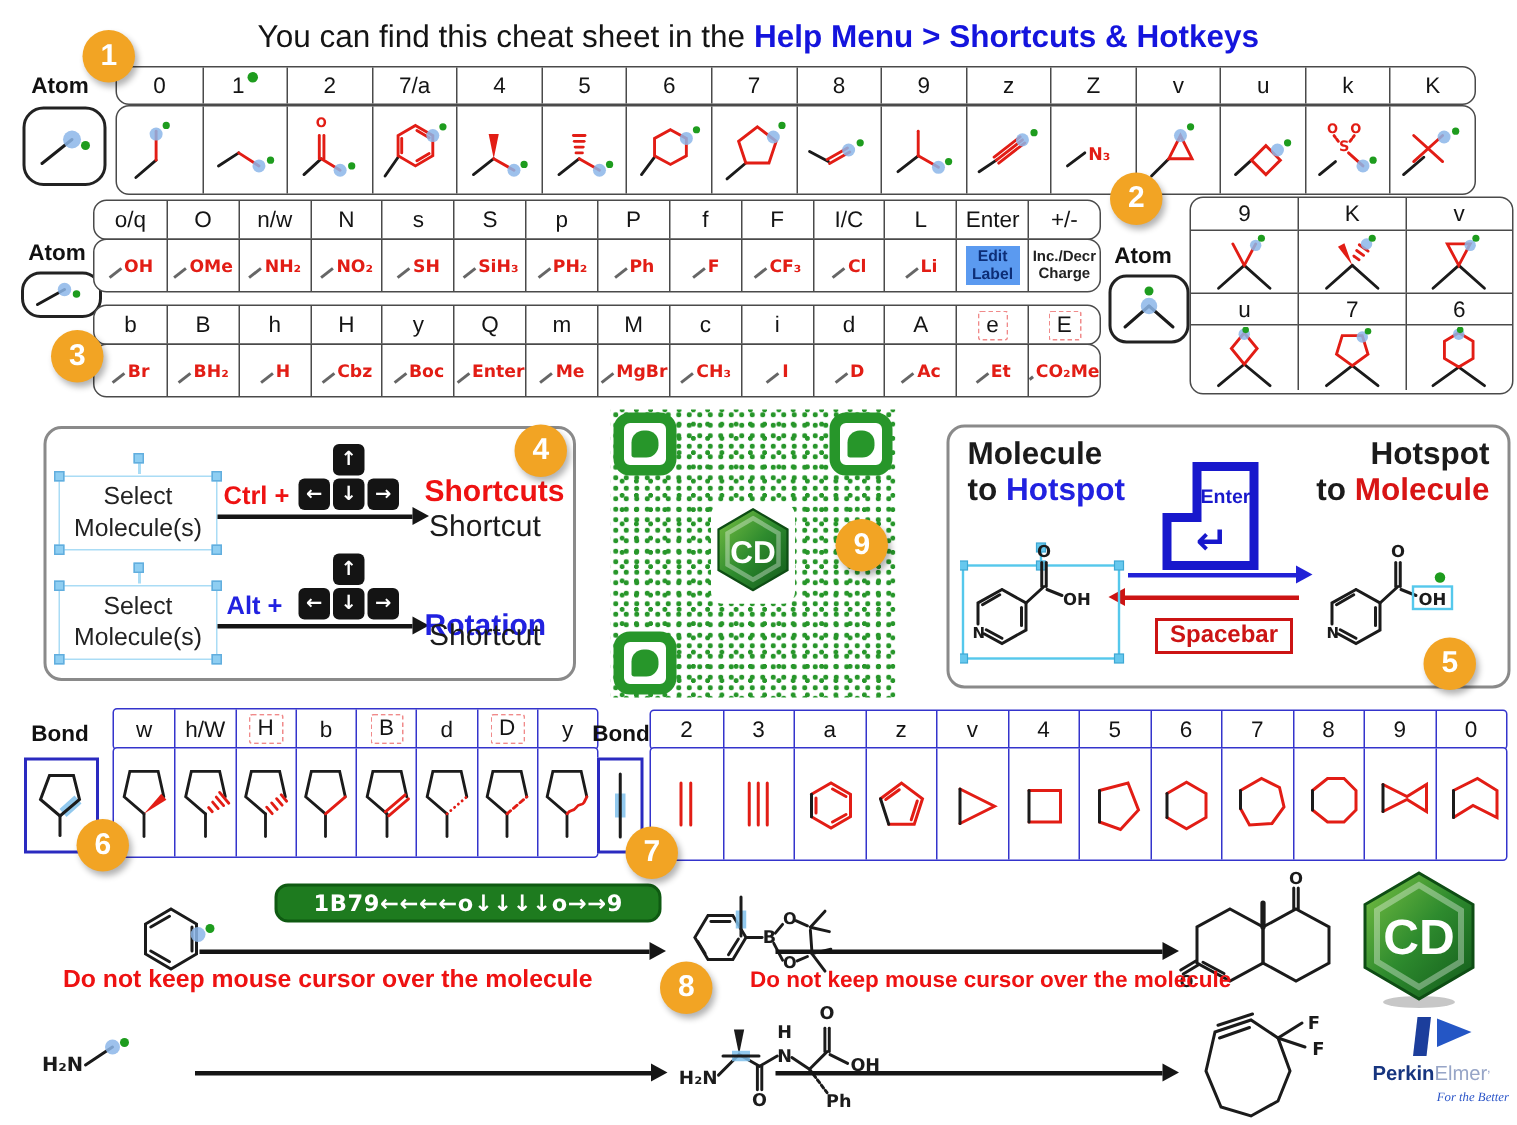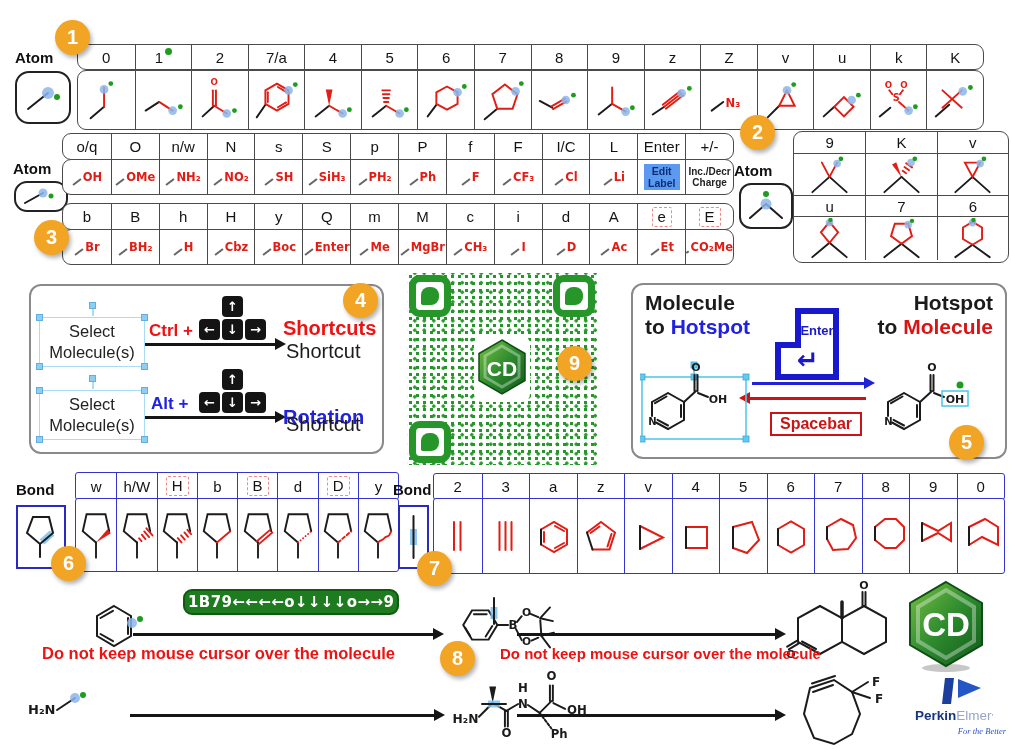--- a/index.html
+++ b/index.html
@@ -1,21 +1,21 @@
 <!DOCTYPE html>
 <html><head>
 <meta charset="utf-8">
 <style>
   html,body{margin:0;padding:0;background:#fff}
   .page{position:relative;width:1011px;height:750px;background:#fff;font-family:"Liberation Sans",sans-serif;overflow:hidden}
   .abs{position:absolute}
   .title{position:absolute;top:13px;left:0;width:100%;text-align:center;font-size:21px;color:#141414}
   .title b{color:#1414dd;font-weight:bold;margin-left:6px}
   .badge{position:absolute;width:35px;height:35px;border-radius:50%;background:#f2a424;color:#fff;font-weight:bold;font-size:20px;display:flex;align-items:center;justify-content:center;box-shadow:2px 3px 4px rgba(0,0,0,.3);z-index:40}
-  .lbl{position:absolute;font-weight:bold;font-size:15px;color:#111;}
+  .lbl{position:absolute;font-weight:bold;font-size:15px;color:#111;text-align:center}
   .abox{position:absolute;border:2.3px solid #222;background:#fff;display:flex;align-items:center;justify-content:center}
   .row{position:absolute;display:grid;background:#fff}
   .bord{border:1.6px solid #4a4a4a;border-radius:9px}
   .row>div{display:flex;align-items:center;justify-content:center;border-left:1.1px solid #4a4a4a;overflow:hidden}
   .row>div:first-child{border-left:none}
   .bl{border-color:#3434cc!important}
   .bl>div{border-color:#3434cc}
   .kf>div{font-size:15px;color:#141414}
   .g{position:absolute;display:grid;background:#fff;border:1.6px solid #4a4a4a;border-radius:9px}
   .g>div{display:flex;align-items:center;justify-content:center;border-left:1.1px solid #4a4a4a;border-top:1.1px solid #4a4a4a;overflow:hidden}
@@ -30,21 +30,21 @@
   .selbox{position:absolute;border:1.5px solid #aadcf5;display:flex;flex-direction:column;align-items:center;justify-content:center;font-size:16.5px;color:#222;line-height:1.3;text-align:center}
   .hd{position:absolute;width:7px;height:7px;background:#8ecef2;border:1px solid #62aede;box-sizing:border-box}
   .stem{position:absolute;width:1.5px;height:10px;background:#aadcf5;left:50%;top:-12px}
   .kkey{position:absolute;width:21px;height:21px;background:#141414;border-radius:4px;color:#fff;display:flex;align-items:center;justify-content:center;font-size:13px;font-weight:bold;font-family:"DejaVu Sans",sans-serif}
   .arr{position:absolute;height:2.6px;background:#151515}
   .arr:after{content:"";position:absolute;right:-11px;top:-5.2px;width:0;height:0;border-left:11px solid #151515;border-top:6px solid transparent;border-bottom:6px solid transparent}
   .arrB{position:absolute;height:3px;background:#2121d6}
   .arrB:after{content:"";position:absolute;right:-11px;top:-5px;border-left:11px solid #2121d6;border-top:6px solid transparent;border-bottom:6px solid transparent}
   .arrR{position:absolute;height:3px;background:#cc1414}
   .arrR:before{content:"";position:absolute;left:-11px;top:-5px;border-right:11px solid #cc1414;border-top:6px solid transparent;border-bottom:6px solid transparent}
-  .pill{position:absolute;background:#1e7b1f;border:2px solid #0f5a12;border-radius:9px;color:#fff;font-weight:bold;font-family:"DejaVu Sans",sans-serif;padding:2px 3px;font-size:15px;letter-spacing:.4px;white-space:nowrap;z-index:5}
+  .pill{position:absolute;background:#1e7b1f;border:2px solid #0f5a12;border-radius:9px;color:#fff;font-weight:bold;font-family:"DejaVu Sans",sans-serif;padding:2px 24px;font-size:15px;letter-spacing:.4px;white-space:nowrap;z-index:5}
   .warn{position:absolute;color:#ee1212;font-weight:bold}
   .qr{position:absolute;background-image:radial-gradient(#27962a 1.55px,transparent 1.95px),radial-gradient(#27962a 1.45px,transparent 1.85px);background-size:7px 7px,9.5px 9.5px;background-position:0 0,3px 5px}
   .qf{position:absolute;width:42px;height:42px;border:7px solid #27962a;border-radius:11px;background:#fff;box-sizing:border-box}
   .qf:after{content:"";position:absolute;inset:5px;background:#27962a;border-radius:45% 45% 45% 10%}
   .cdwrap{position:absolute;left:50%;top:50%;transform:translate(-50%,-50%);background:#fff;padding:3px;border-radius:8px}
   .bbox{position:absolute;border:2px solid #2a2ac0;background:#fff;display:flex;align-items:center;justify-content:center}
   svg .bk{stroke:#1b1b1b;stroke-width:2;fill:none;stroke-linecap:round}
   svg .bk3{stroke:#1b1b1b;stroke-width:3.5;fill:none;stroke-linecap:round}
   svg .rd{stroke:#e21d15;stroke-width:2;fill:none;stroke-linecap:round}
   svg .rdf{fill:#e21d15;stroke:none}
@@ -55,20 +55,21 @@
   svg text.rtxt{fill:#e21d15;font-weight:bold;font-family:"DejaVu Sans",sans-serif}
   svg text.ktxt{fill:#1b1b1b;font-weight:bold;font-family:"DejaVu Sans",sans-serif}
   svg .cy{stroke:#55c8ec;stroke-width:1.6;fill:none}
   svg .cyf{fill:#66c8ee;stroke:#3ea8d4;stroke-width:.8}
 </style>
 </head>
 <body>
 
 <div class="page">
 
+  <div class="title"><span>You can find this cheat sheet in the</span><b>Help Menu &gt; Shortcuts &amp; Hotkeys</b></div>
 
   <div class="badge" style="left:55px;top:20px">1</div>
   <div class="badge" style="left:740px;top:115px">2</div>
   <div class="badge" style="left:34px;top:220px">3</div>
   <div class="badge" style="left:343px;top:283px">4</div>
   <div class="badge" style="left:949px;top:425px">5</div>
   <div class="badge" style="left:51px;top:546px">6</div>
   <div class="badge" style="left:417px;top:551px">7</div>
   <div class="badge" style="left:440px;top:641px">8</div>
   <div class="badge" style="left:557px;top:346px">9</div>

